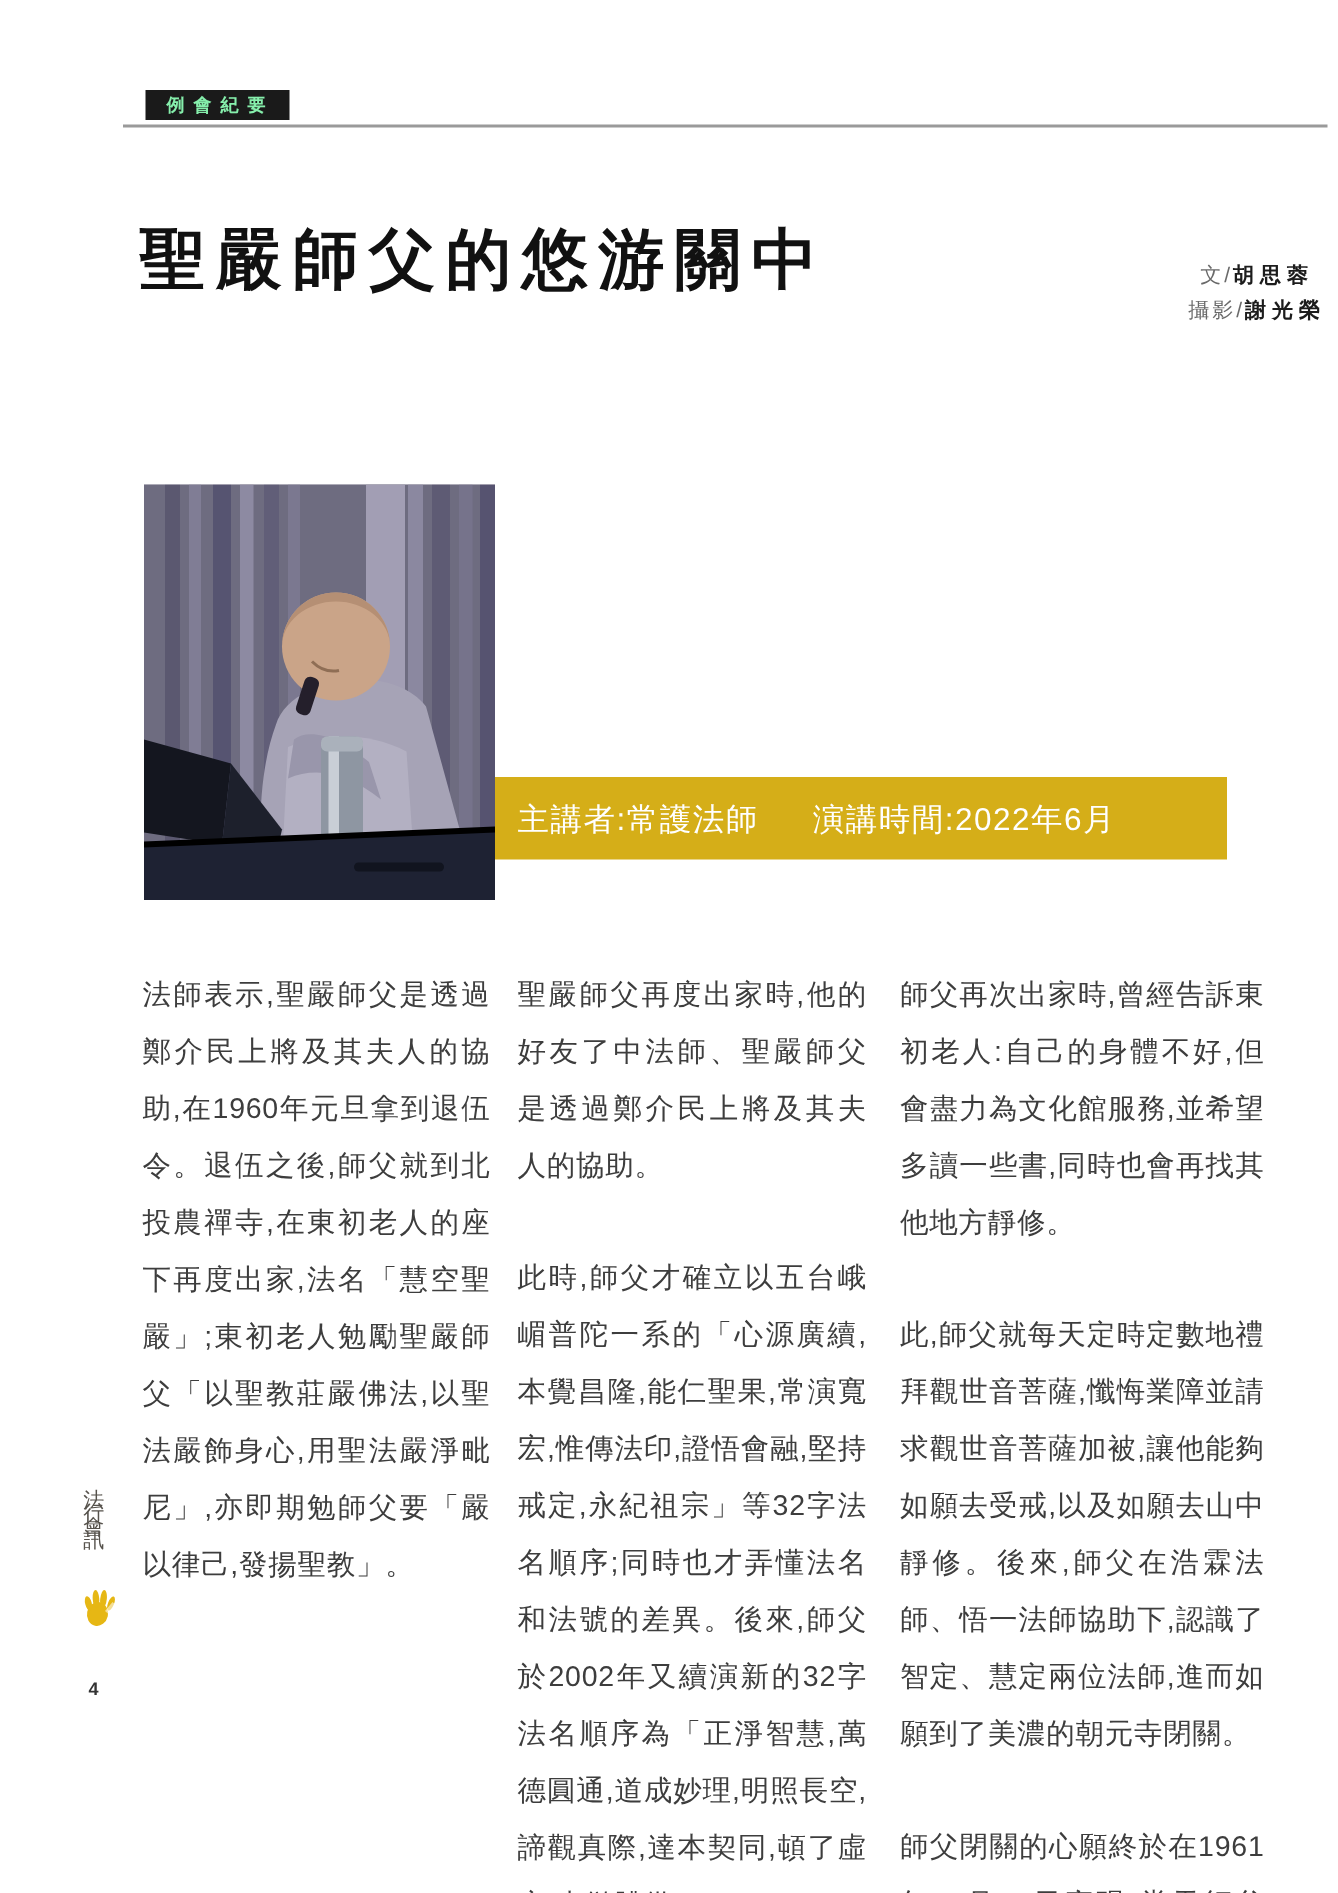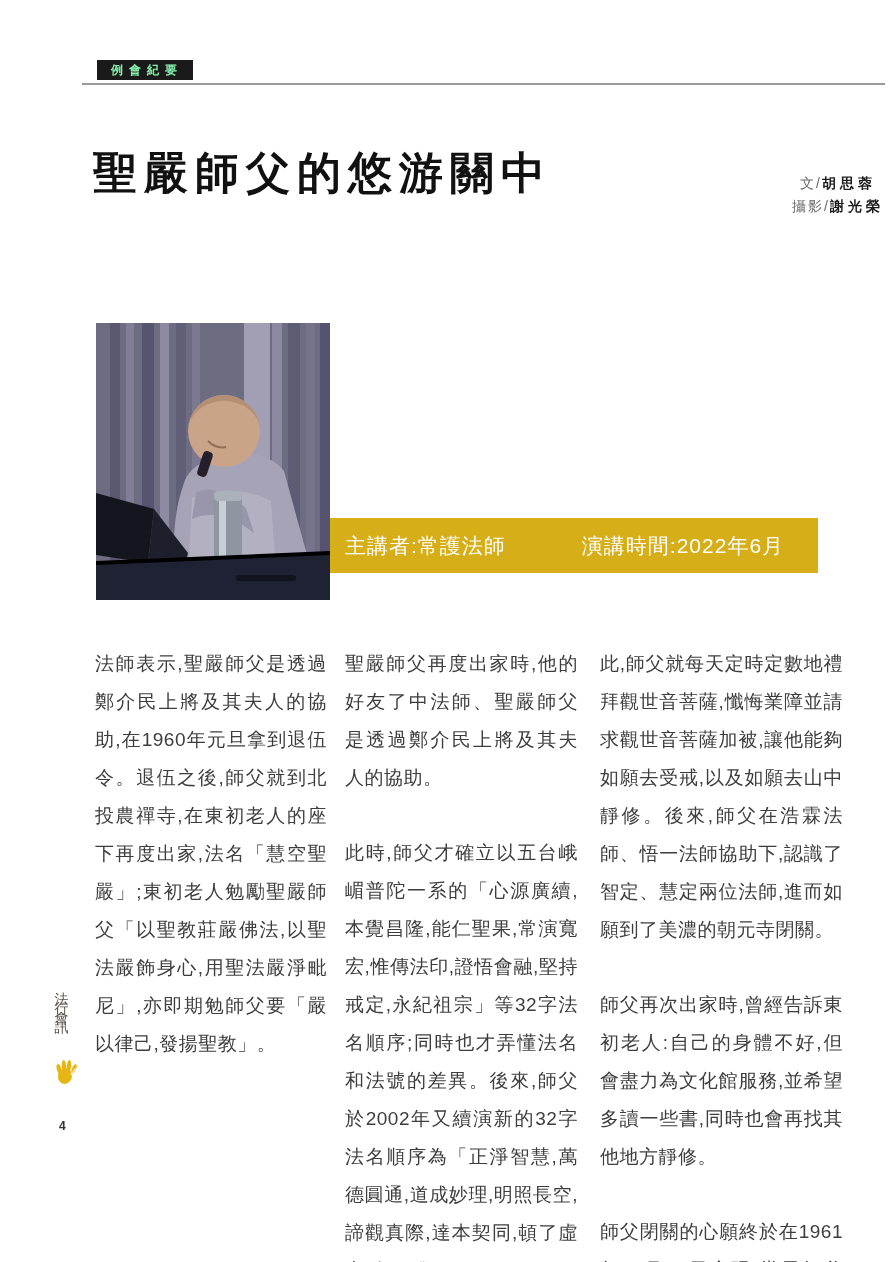--- a/index.html
+++ b/index.html
@@ -37,21 +37,21 @@
     overflow:hidden;background:#6e6c80;
   }
   
   .banner{
     position:absolute;left:330px;top:518px;width:488px;height:55px;
     background:#d5ae18;color:#ffffff;
     display:flex;align-items:center;
     font-size:21px;letter-spacing:1px;
   }
   .banner .speaker{margin-left:15px;}
-  .banner .time{margin-left:76px;}
+  .banner .time{margin-left:36px;}
   
   .col{
     position:absolute;top:645px;
     font-size:19px;line-height:38px;color:#3d3d3d;
     text-align:justify;text-justify:inter-ideograph;
     letter-spacing:0.5px;
   }
   .col p{margin:0 0 37px 0;}
   .col-1{left:95px;width:232px;}
   .col-2{left:345px;width:233px;}
@@ -139,22 +139,22 @@
 
   </div>
 
   <div class="col col-2">
     <p>聖嚴師父再度出家時,他的好友了中法師、聖嚴師父是透過鄭介民上將及其夫人的協助。</p>
     <p>此時,師父才確立以五台峨嵋普陀一系的「心源廣續,本覺昌隆,能仁聖果,常演寬宏,惟傳法印,證悟會融,堅持戒定,永紀祖宗」等32字法名順序;同時也才弄懂法名和法號的差異。後來,師父於2002年又續演新的32字法名順序為「正淨智慧,萬德圓通,道成妙理,明照長空,諦觀真際,達本契同,頓了虛寂,光徹體供」。</p>
 
   </div>
 
   <div class="col col-3">
+    <p>師父再次出家時,曾經告訴東初老人:自己的身體不好,但會盡力為文化館服務,並希望多讀一些書,同時也會再找其他地方靜修。</p>
     <p>此,師父就每天定時定數地禮拜觀世音菩薩,懺悔業障並請求觀世音菩薩加被,讓他能夠如願去受戒,以及如願去山中靜修。後來,師父在浩霖法師、悟一法師協助下,認識了智定、慧定兩位法師,進而如願到了美濃的朝元寺閉關。</p>
-    <p>師父再次出家時,曾經告訴東初老人:自己的身體不好,但會盡力為文化館服務,並希望多讀一些書,同時也會再找其他地方靜修。</p>
     <p>師父閉關的心願終於在1961年11月12日實現,當天師父由浩霖法師陪同,從台北的善導寺出發前往美濃,當時關房尚未建好,因此,師父先在朝元寺的閣樓自我禁足。在禁足期</p>
   </div>
 
   <div class="masthead-vertical">法行會訊</div>
 
   <div class="hand-logo">
     <svg width="24" height="26" viewBox="0 0 24 26">
       <g fill="#e6b714">
         <ellipse cx="10" cy="16" rx="7" ry="8" transform="rotate(12 10 16)"></ellipse>
         <ellipse cx="4" cy="9" rx="2.2" ry="5" transform="rotate(-14 4 9)"></ellipse>

